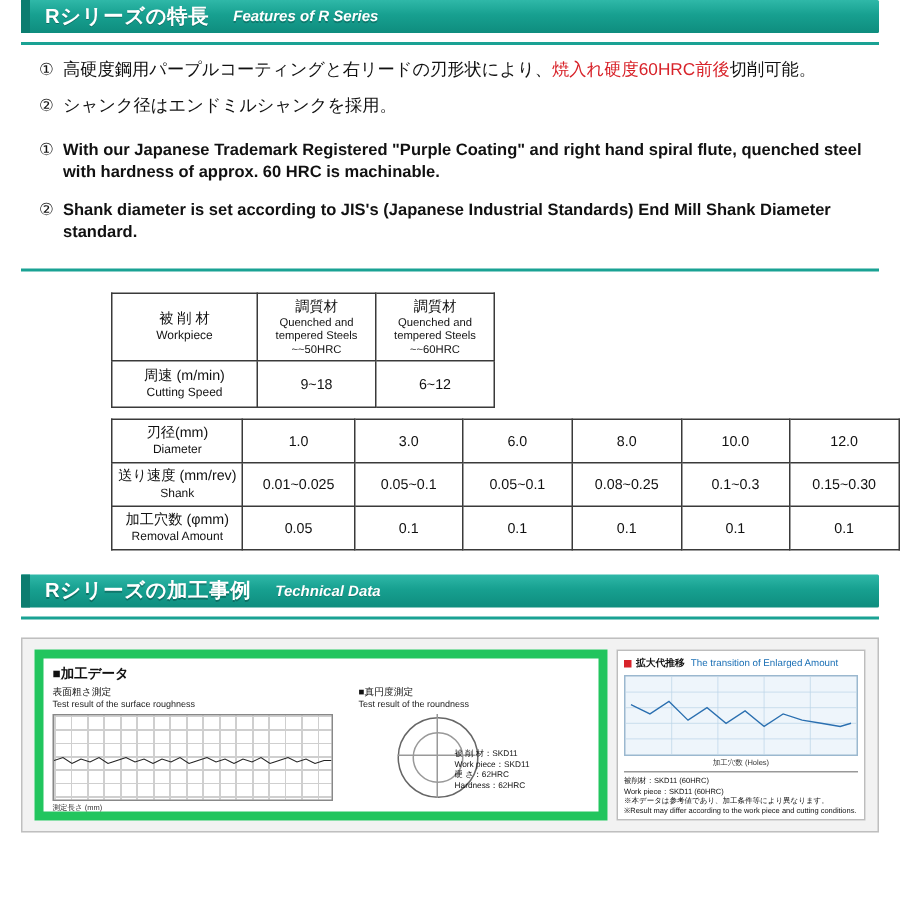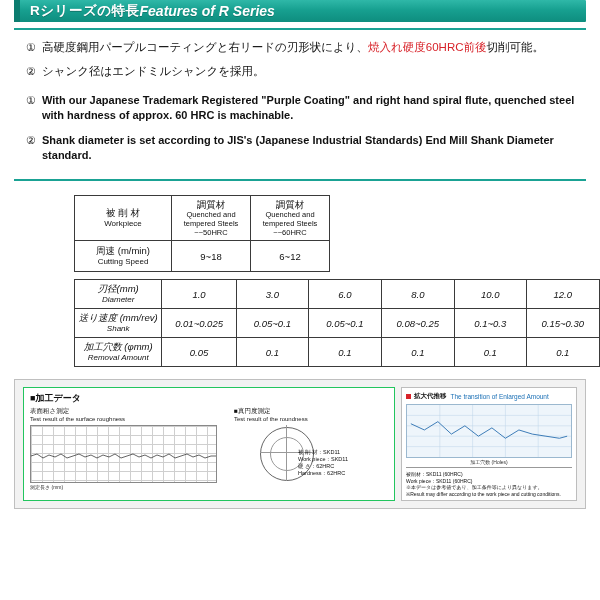--- a/index.html
+++ b/index.html
@@ -23,22 +23,22 @@
   }
   .sec-head .bar{
     width:6px;height:22px;background:#0c7d70;margin-right:0;
   }
   .sec-head .jp{
     color:#ffffff;font-weight:bold;font-size:13.5px;
     margin-left:10px;letter-spacing:.5px;
     text-shadow:0 1px 0 rgba(0,0,0,.25);
   }
   .sec-head .en{
-    color:#ffffff;font-weight:bold;font-size:14px;
-    font-style:italic;
+    color:#ffffff;font-weight:bold;font-size:10px;
+    margin-left:16px;font-style:italic;
     text-shadow:0 1px 0 rgba(0,0,0,.2);
   }
   .rule{
     margin:6px 14px 0 14px;height:2px;background:#1aa294;
   }
 
   
   .feat-block{margin:10px 22px 0 26px;}
   .feat-row{display:flex;align-items:flex-start;margin-bottom:9px;}
   .num{
@@ -63,38 +63,38 @@
     padding:3px 2px;
     background:#fff;
   }
   .t1 td.h{width:92px;height:34px;}
   .t1 td.c{width:74px;}
   .small{font-size:7.5px;line-height:9px;display:block;}
   .jplbl{font-size:9.5px;display:block;}
   .enlbl{font-size:8px;display:block;}
 
   .t2{margin-top:7px;}
-  .t2 td{height:22px;font-style:italic;}
+  .t2 td{height:22px;}
   .t2 td.h{width:92px;}
   .t2 td.c{width:74px;}
 
   
   .tech{
     margin:12px 14px 0 14px;
     border:1px solid #bfbfbf;
     background:#f2f2f2;
     height:128px;
     position:relative;
     display:flex;
   }
   .tech-left{
     margin:7px 0 7px 8px;
     width:370px;
     background:#ffffff;
-    border:1px solid #22c55e;
+    border:6px solid #22c55e;
     position:relative;
   }
   .tech-left .title{
     font-size:9px;font-weight:bold;margin:4px 0 0 6px;
   }
   .charts{display:flex;margin-top:2px;}
   .chart-a{width:200px;margin-left:6px;}
   .chart-b{width:150px;margin-left:4px;}
   .chart-cap{font-size:6.5px;line-height:8px;margin-bottom:2px;}
   .chart-cap .en{display:block;font-size:6px;color:#222;}
@@ -246,20 +246,28 @@
         <td class="c">0.1</td>
         <td class="c">0.1</td>
         <td class="c">0.1</td>
         <td class="c">0.1</td>
         <td class="c">0.1</td>
       </tr>
     </tbody>
       </table>
   </div>
 
+  <div style="margin-top:16px">
+    <div class="sec-head">
+      <div class="bar"></div>
+      <span class="jp">Rシリーズの加工事例</span>
+      <span class="en">Technical Data</span>
+    </div>
+    <div class="rule"></div>
+  </div>
 
   <div class="tech">
 
     <div class="tech-left">
       <div class="title">■加工データ</div>
 
       <div class="charts">
         <div class="chart-a">
           <div class="chart-cap">
             <span>表面粗さ測定</span>

